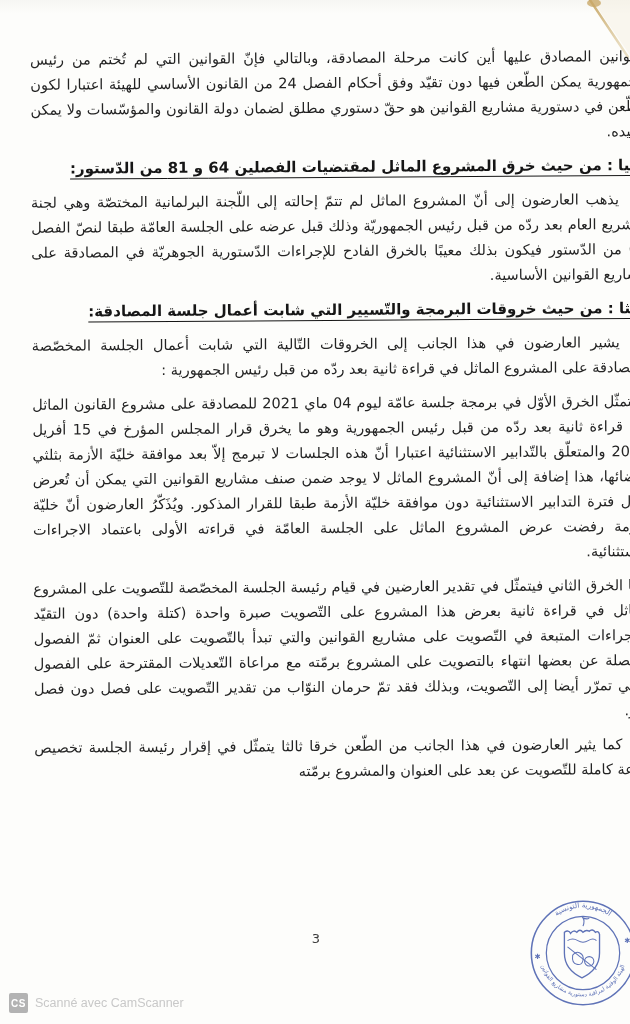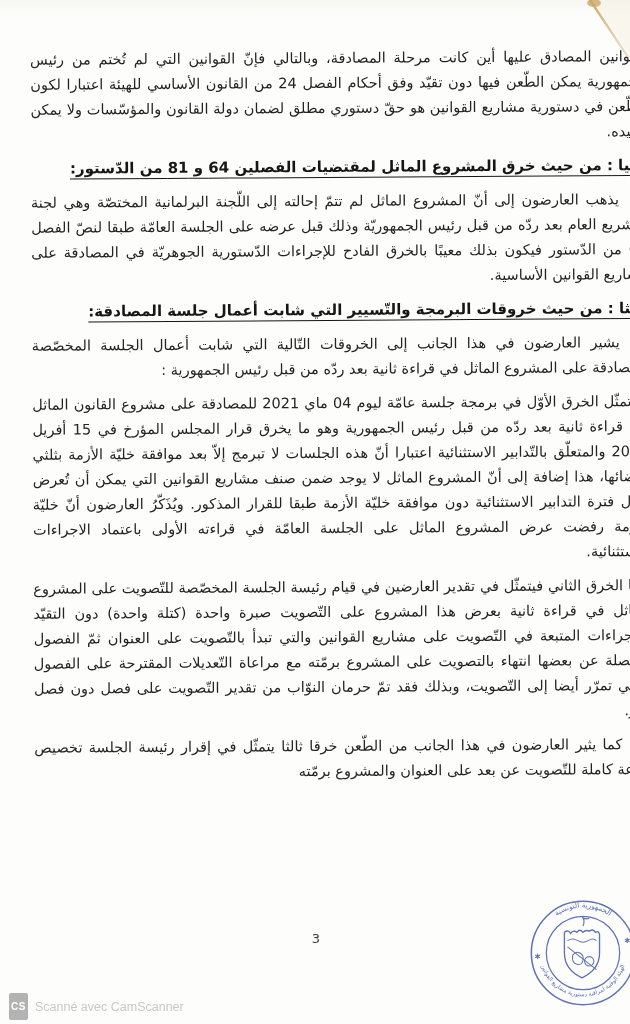--- a/index.html
+++ b/index.html
@@ -49,21 +49,21 @@
   .crease{
     position:absolute;left:0;top:0;width:630px;height:90px;
     pointer-events:none;
   }
   .cam-footer{
     position:absolute;left:9px;top:993px;
     display:flex;align-items:center;gap:7px;
     font-family:"Liberation Sans",sans-serif;
   }
   .cs-badge{
-    width:19px;height:27px;border-radius:2px;
+    width:19px;height:20px;border-radius:2px;
     background:#b3b3b3;color:#ffffff;
     font-size:10px;font-weight:bold;
     display:flex;align-items:center;justify-content:center;
     letter-spacing:.5px;
   }
   .cam-label{font-size:12.5px;color:#c8c8c8;text-align:center;}
 </style>
 </head>
 <body>
 

